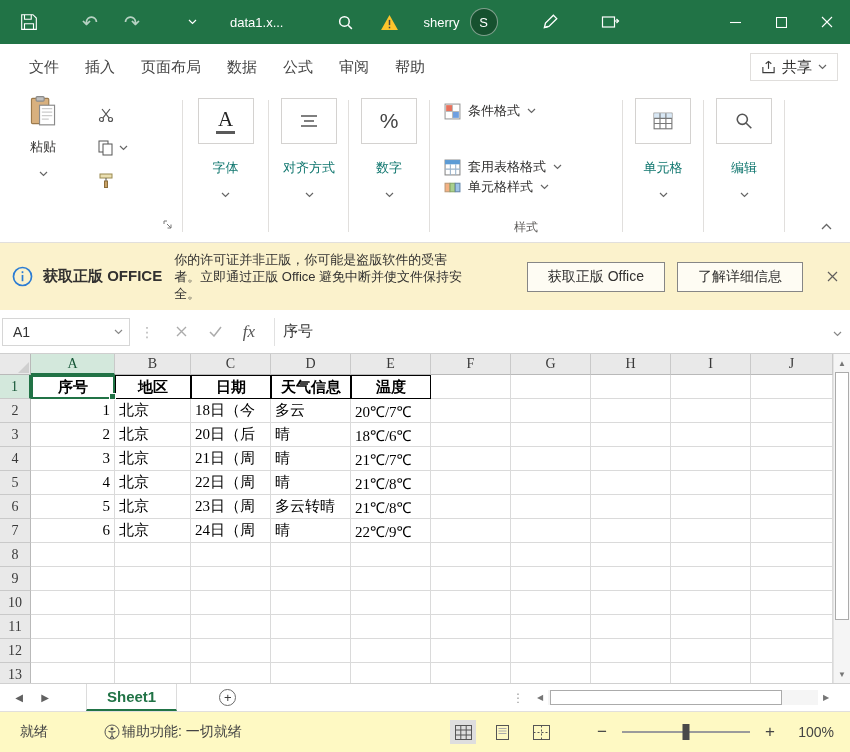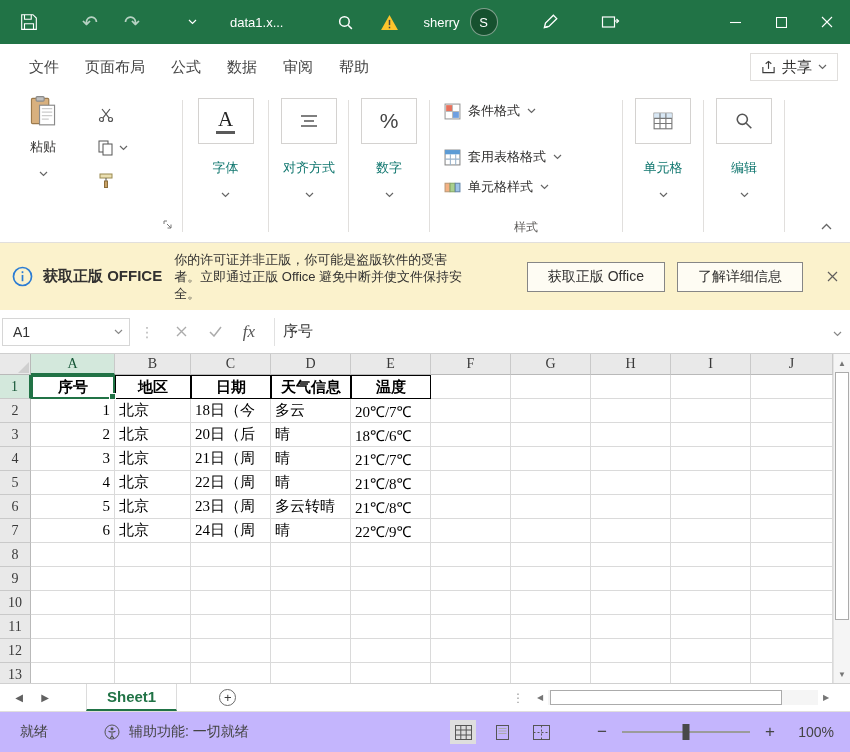--- a/index.html
+++ b/index.html
@@ -105,24 +105,24 @@
     color:#217346;font-weight:bold;font-size:15px;background:#fff;}
   .add-sheet{margin-left:42px;width:17px;height:17px;border:1px solid #6b6b6b;border-radius:50%;
     display:flex;align-items:center;justify-content:center;font-size:13px;color:#3b3b3b;line-height:1;}
   .hscroll{position:absolute;right:16px;top:4px;width:322px;height:19px;display:flex;align-items:center;}
   .hs-grip{color:#9a9a9a;font-size:12px;margin-right:8px;}
   .hs-arrow{width:16px;text-align:center;color:#767676;font-size:8px;}
   .hs-track{flex:1;height:15px;position:relative;background:#F5F5F5;}
   .hs-thumb{position:absolute;left:2px;top:0;height:15px;width:86%;background:#fff;border:1px solid #ababab;}
 
   
-  .statusbar{position:absolute;top:711px;left:0;right:0;height:41px;background:#c4b5fd;border-top:1px solid #E1DFDD;
+  .statusbar{position:absolute;top:711px;left:0;right:0;height:41px;background:#fef9c3;border-top:1px solid #E1DFDD;
     display:flex;align-items:center;font-size:14px;color:#444;}
   .sb-ready{margin-left:20px;}
-  .sb-access{margin-left:56px;display:flex;align-items:center;gap:9px;}
+  .sb-access{margin-left:56px;display:flex;align-items:center;gap:2px;}
   .sb-right{margin-left:auto;display:flex;align-items:center;margin-right:16px;gap:12px;}
   .view-btns{display:flex;align-items:center;gap:13px;margin-right:28px;}
   .view-btn{width:26px;height:24px;display:flex;align-items:center;justify-content:center;}
   .view-btn.active{background:#dedede;}
   .zoom-glyph{font-size:17px;color:#444;width:16px;text-align:center;}
   .zoom-track{position:relative;width:128px;height:2px;background:#9b9b9b;}
   .zoom-thumb{position:absolute;left:50%;top:-7px;transform:translateX(-50%);width:7px;height:16px;background:#494949;}
   .zoom-label{width:44px;text-align:right;}
 </style>
 </head>
@@ -188,23 +188,24 @@
       <div class="wc">
         <svg width="12" height="12">
             <path d="M1 1l10 10M11 1L1 11" stroke="#fff" stroke-width="1.1"></path>
           </svg>
       </div>
     </div>
   </div>
 
   <div class="ribbon-tabs">
     <div class="rtab">文件</div>
+    <div class="rtab">插入</div>
     <div class="rtab">页面布局</div>
+    <div class="rtab">数据</div>
     <div class="rtab">公式</div>
-    <div class="rtab">数据</div>
     <div class="rtab">审阅</div>
     <div class="rtab">帮助</div>
     <div class="share-btn">
       <svg width="15" height="14" viewBox="0 0 16 14" fill="none" stroke="#3b3b3b" stroke-width="1.2">
           <path d="M8 1v8"></path>
           <path d="M5 3.5L8 1l3 2.5"></path>
           <path d="M2 7v6h12V7"></path>
         </svg>
       <span>共享</span>
       <span class="chev">
@@ -312,21 +313,21 @@
             <rect x="8" y="8" width="6" height="6" fill="#6E9FE0"></rect>
             <path d="M8 2v12M2 8h12" stroke="#bbb"></path>
           </svg>
         <span>条件格式</span>
         <span class="chev">
             <svg width="9" height="6" viewBox="0 0 9 6">
               <path d="M1 1l3.5 3.5L8 1" fill="none" stroke="#666" stroke-width="1.2"></path>
             </svg>
           </span>
       </div>
-      <div class="style-row" style="top:58px;">
+      <div class="style-row" style="top:68px;">
         <svg width="17" height="17" viewBox="0 0 16 16">
             <rect x="1" y="1" width="14" height="14" fill="#fff" stroke="#888"></rect>
             <rect x="1" y="1" width="14" height="4" fill="#5B9BD5"></rect>
             <path d="M1 9.5h14M6 5v10M11 5v10" stroke="#9ab4cc"></path>
           </svg>
         <span>套用表格格式</span>
         <span class="chev">
             <svg width="9" height="6" viewBox="0 0 9 6">
               <path d="M1 1l3.5 3.5L8 1" fill="none" stroke="#666" stroke-width="1.2"></path>
             </svg>

